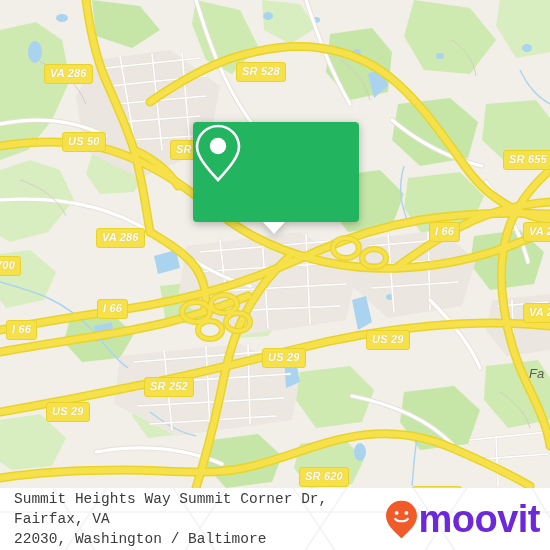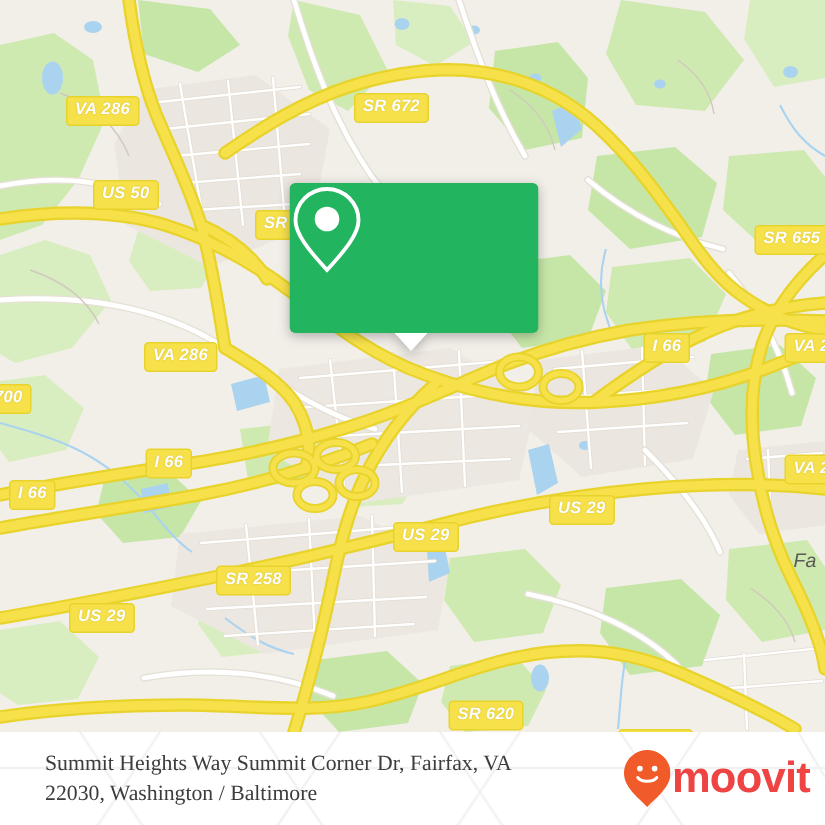--- a/index.html
+++ b/index.html
@@ -80,30 +80,30 @@
 
   
   #bottombar{
     position:absolute;left:0;top:488px;width:550px;height:62px;
     background:#ffffff;overflow:hidden;
     display:flex;align-items:center;
   }
   #bottombar .wm{position:absolute;left:0;top:0;width:550px;height:62px;opacity:.5;}
   #addr{
     position:relative;z-index:2;
-    padding-left:30px;width:390px;
+    padding-left:14px;width:390px;
     font-size:14.5px;line-height:20px;color:#3c3c3c;
-    font-family:Liberation Serif, serif;
+    font-family:Liberation Mono, monospace;
   }
   #logo{
     position:absolute;z-index:2;right:10px;top:50%;transform:translateY(-50%);
     display:flex;align-items:center;
   }
   #logo .word{
-    font-size:29px;font-weight:bold;color:#ef4444;letter-spacing:-.5px;
+    font-size:38px;font-weight:bold;color:#6d28d9;letter-spacing:-.5px;
     font-family:"Liberation Sans",sans-serif;margin-left:1px;
   }
 </style>
 </head>
 <body>
 
 <div id="app">
 
   <div id="map">
 
@@ -307,33 +307,33 @@
         <ellipse cx="224" cy="304" rx="13" ry="9"></ellipse>
         <ellipse cx="210" cy="330" rx="12" ry="9"></ellipse>
         <ellipse cx="238" cy="322" rx="12" ry="9"></ellipse>
         <ellipse cx="346" cy="248" rx="13" ry="10"></ellipse>
         <ellipse cx="374" cy="258" rx="12" ry="9"></ellipse>
       </g>
     </svg>
 
     <div id="shield-layer">
         <div class="shield" style="left: 44px; top: 64px;">VA 286</div>
-        <div class="shield" style="left: 236px; top: 62px;">SR 672</div>
-        <div class="shield" style="left: 62px; top: 120px;">US 50</div>
+        <div class="shield" style="left: 236px; top: 62px;">SR 528</div>
+        <div class="shield" style="left: 62px; top: 132px;">US 50</div>
         <div class="shield" style="left: 503px; top: 150px;">SR 655</div>
         <div class="shield" style="left: 96px; top: 228px;">VA 286</div>
         <div class="shield" style="left: -10px; top: 256px;">700</div>
         <div class="shield" style="left: 429px; top: 222px;">I 66</div>
         <div class="shield" style="left: 523px; top: 222px;">VA 2</div>
         <div class="shield" style="left: 97px; top: 299px;">I 66</div>
         <div class="shield" style="left: 6px; top: 320px;">I 66</div>
         <div class="shield" style="left: 523px; top: 303px;">VA 2</div>
         <div class="shield" style="left: 366px; top: 330px;">US 29</div>
         <div class="shield" style="left: 262px; top: 348px;">US 29</div>
-        <div class="shield" style="left: 144px; top: 377px;">SR 258</div>
+        <div class="shield" style="left: 144px; top: 377px;">SR 252</div>
         <div class="shield" style="left: 46px; top: 402px;">US 29</div>
         <div class="shield" style="left: 299px; top: 467px;">SR 620</div>
         <div class="shield" style="left: 412px; top: 486px;">SR 620</div>
         <div class="shield" style="left: 170px; top: 140px;">SR 620</div>
       </div>
     <div id="place-layer">
         <div class="placename" style="left: 529px; top: 366px;">Fa</div>
       </div>
 
     <div id="popup">

